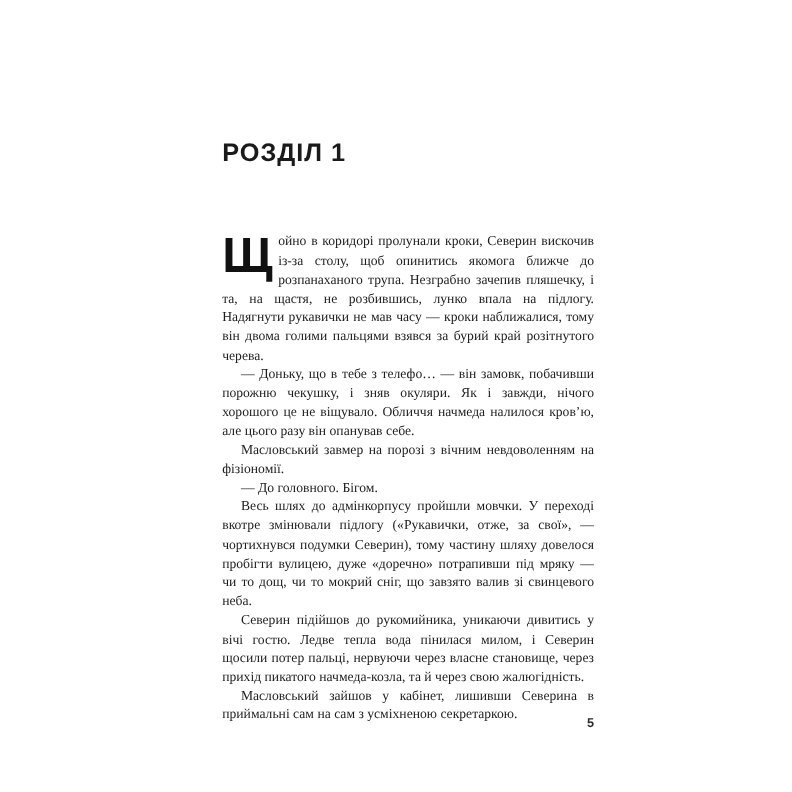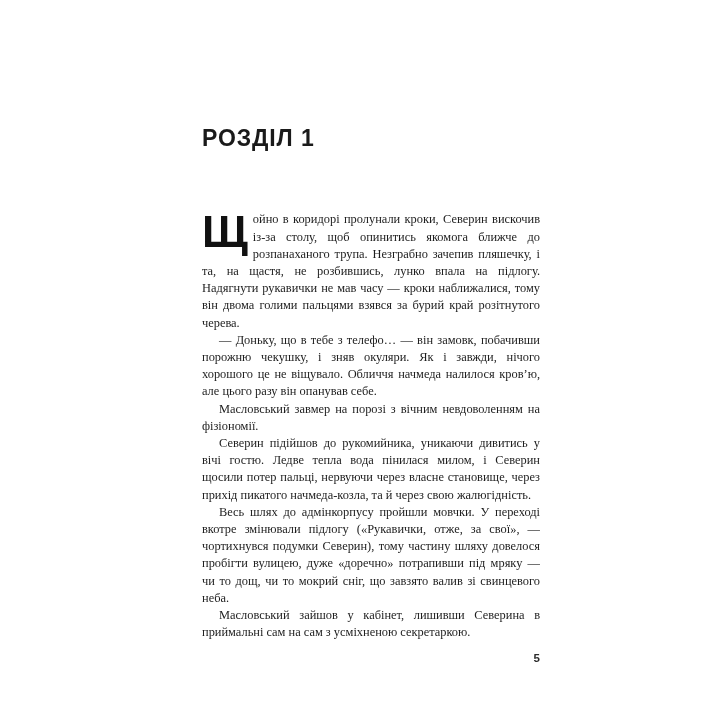--- a/index.html
+++ b/index.html
@@ -103,24 +103,25 @@
     <h1 class="chapter-title">РОЗДІЛ 1</h1>
 
     <div class="body-copy">
 
       <p class="no-indent"><span class="dropcap">Щ</span><span>ойно в коридорі пролунали кроки, Северин вискочив із-за столу, щоб опинитись якомога ближче до розпанаханого трупа. Незграбно зачепив пляшечку, і та, на щастя, не розбившись, лунко впала на підлогу. Надягнути рукавички не мав часу — кроки наближалися, тому він двома голими пальцями взявся за бурий край розітнутого черева.</span></p>
 
       <p><span>— Доньку, що в тебе з телефо… — він замовк, побачивши порожню чекушку, і зняв окуляри. Як і завжди, нічого хорошого це не віщувало. Обличчя начмеда налилося кров’ю, але цього разу він опанував себе.</span></p>
 
       <p><span>Масловський завмер на порозі з вічним невдоволенням на фізіономії.</span></p>
 
+      <p><span>— До головного. Бігом.</span></p>
+
+      <p><span>Весь шлях до адмінкорпусу пройшли мовчки. У переході вкотре змінювали підлогу («Рукавички, отже, за свої», — чортихнувся подумки Северин), тому частину шляху довелося пробігти вулицею, дуже «доречно» потрапивши під мряку — чи то дощ, чи то мокрий сніг, що завзято валив зі свинцевого неба.</span></p>
 
       <p><span>Северин підійшов до рукомийника, уникаючи дивитись у вічі гостю. Ледве тепла вода пінилася милом, і Северин щосили потер пальці, нервуючи через власне становище, через прихід пикатого начмеда-козла, та й через свою жалюгідність.</span></p>
-
-      <p><span>Весь шлях до адмінкорпусу пройшли мовчки. У переході вкотре змінювали підлогу («Рукавички, отже, за свої», — чортихнувся подумки Северин), тому частину шляху довелося пробігти вулицею, дуже «доречно» потрапивши під мряку — чи то дощ, чи то мокрий сніг, що завзято валив зі свинцевого неба.</span></p>
 
       <p><span>Масловський зайшов у кабінет, лишивши Северина в приймальні сам на сам з усміхненою секретаркою.</span></p>
 
     </div>
   </div>
 
   <div class="folio">5</div>
 
 </div>
 

